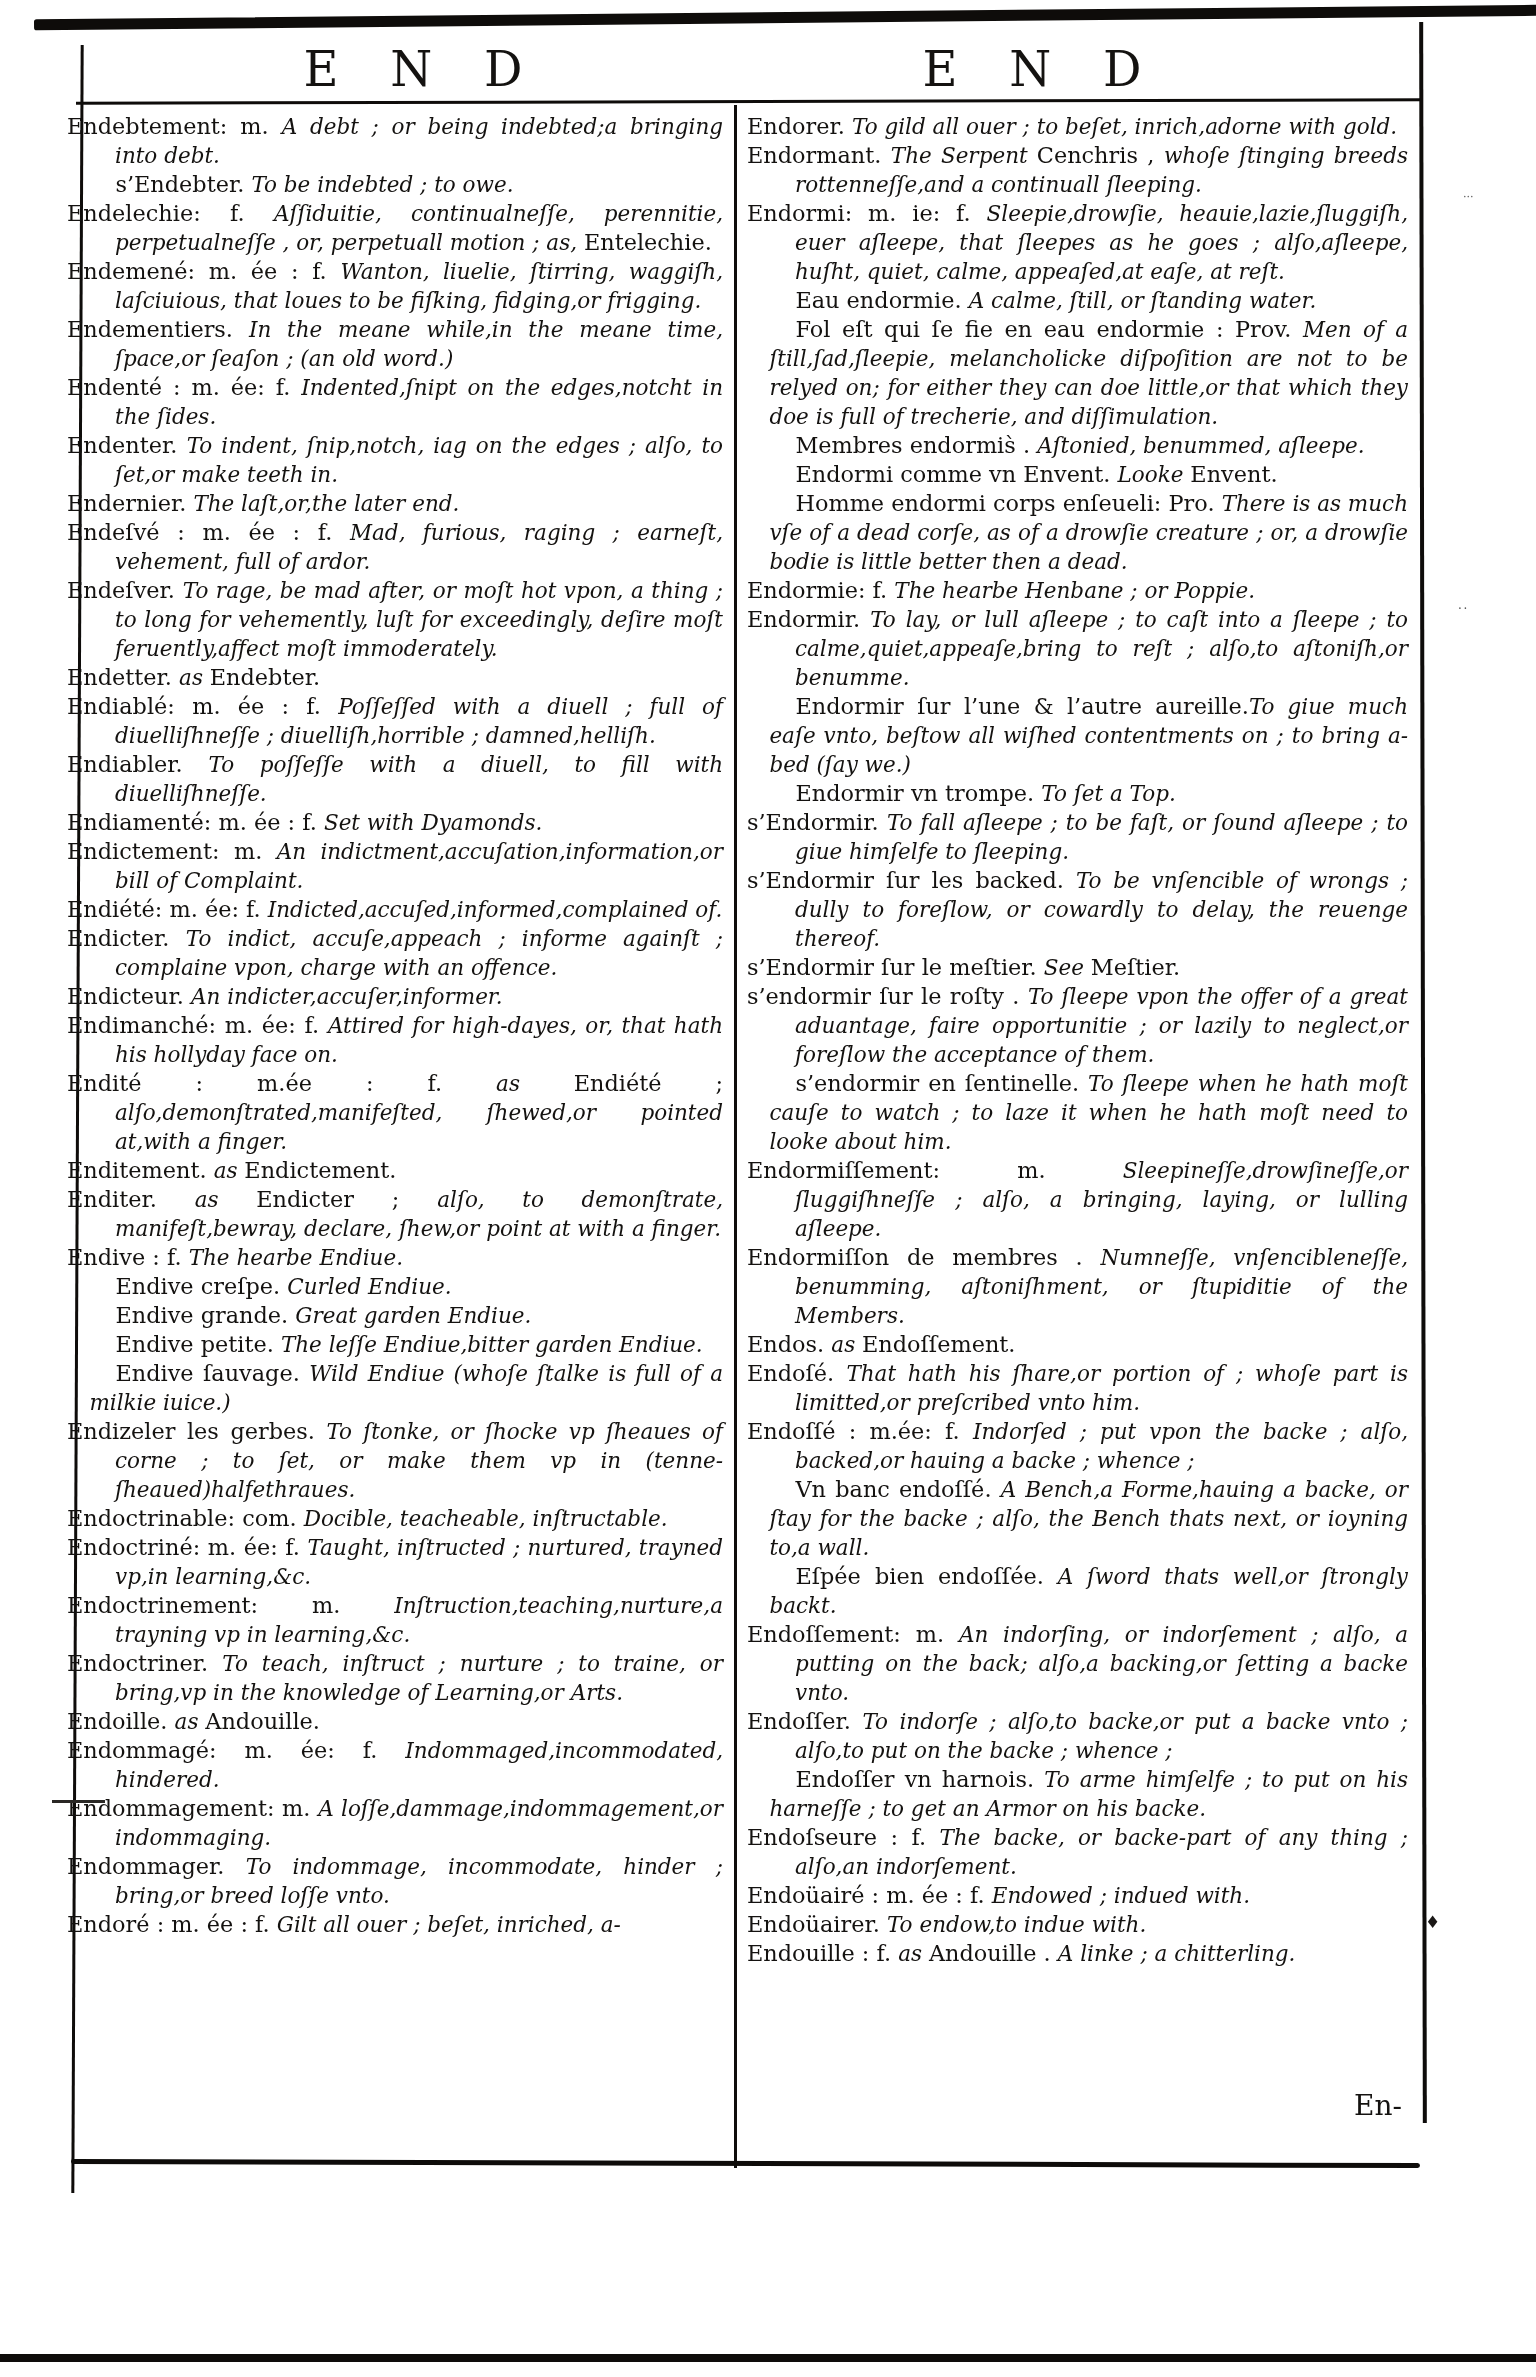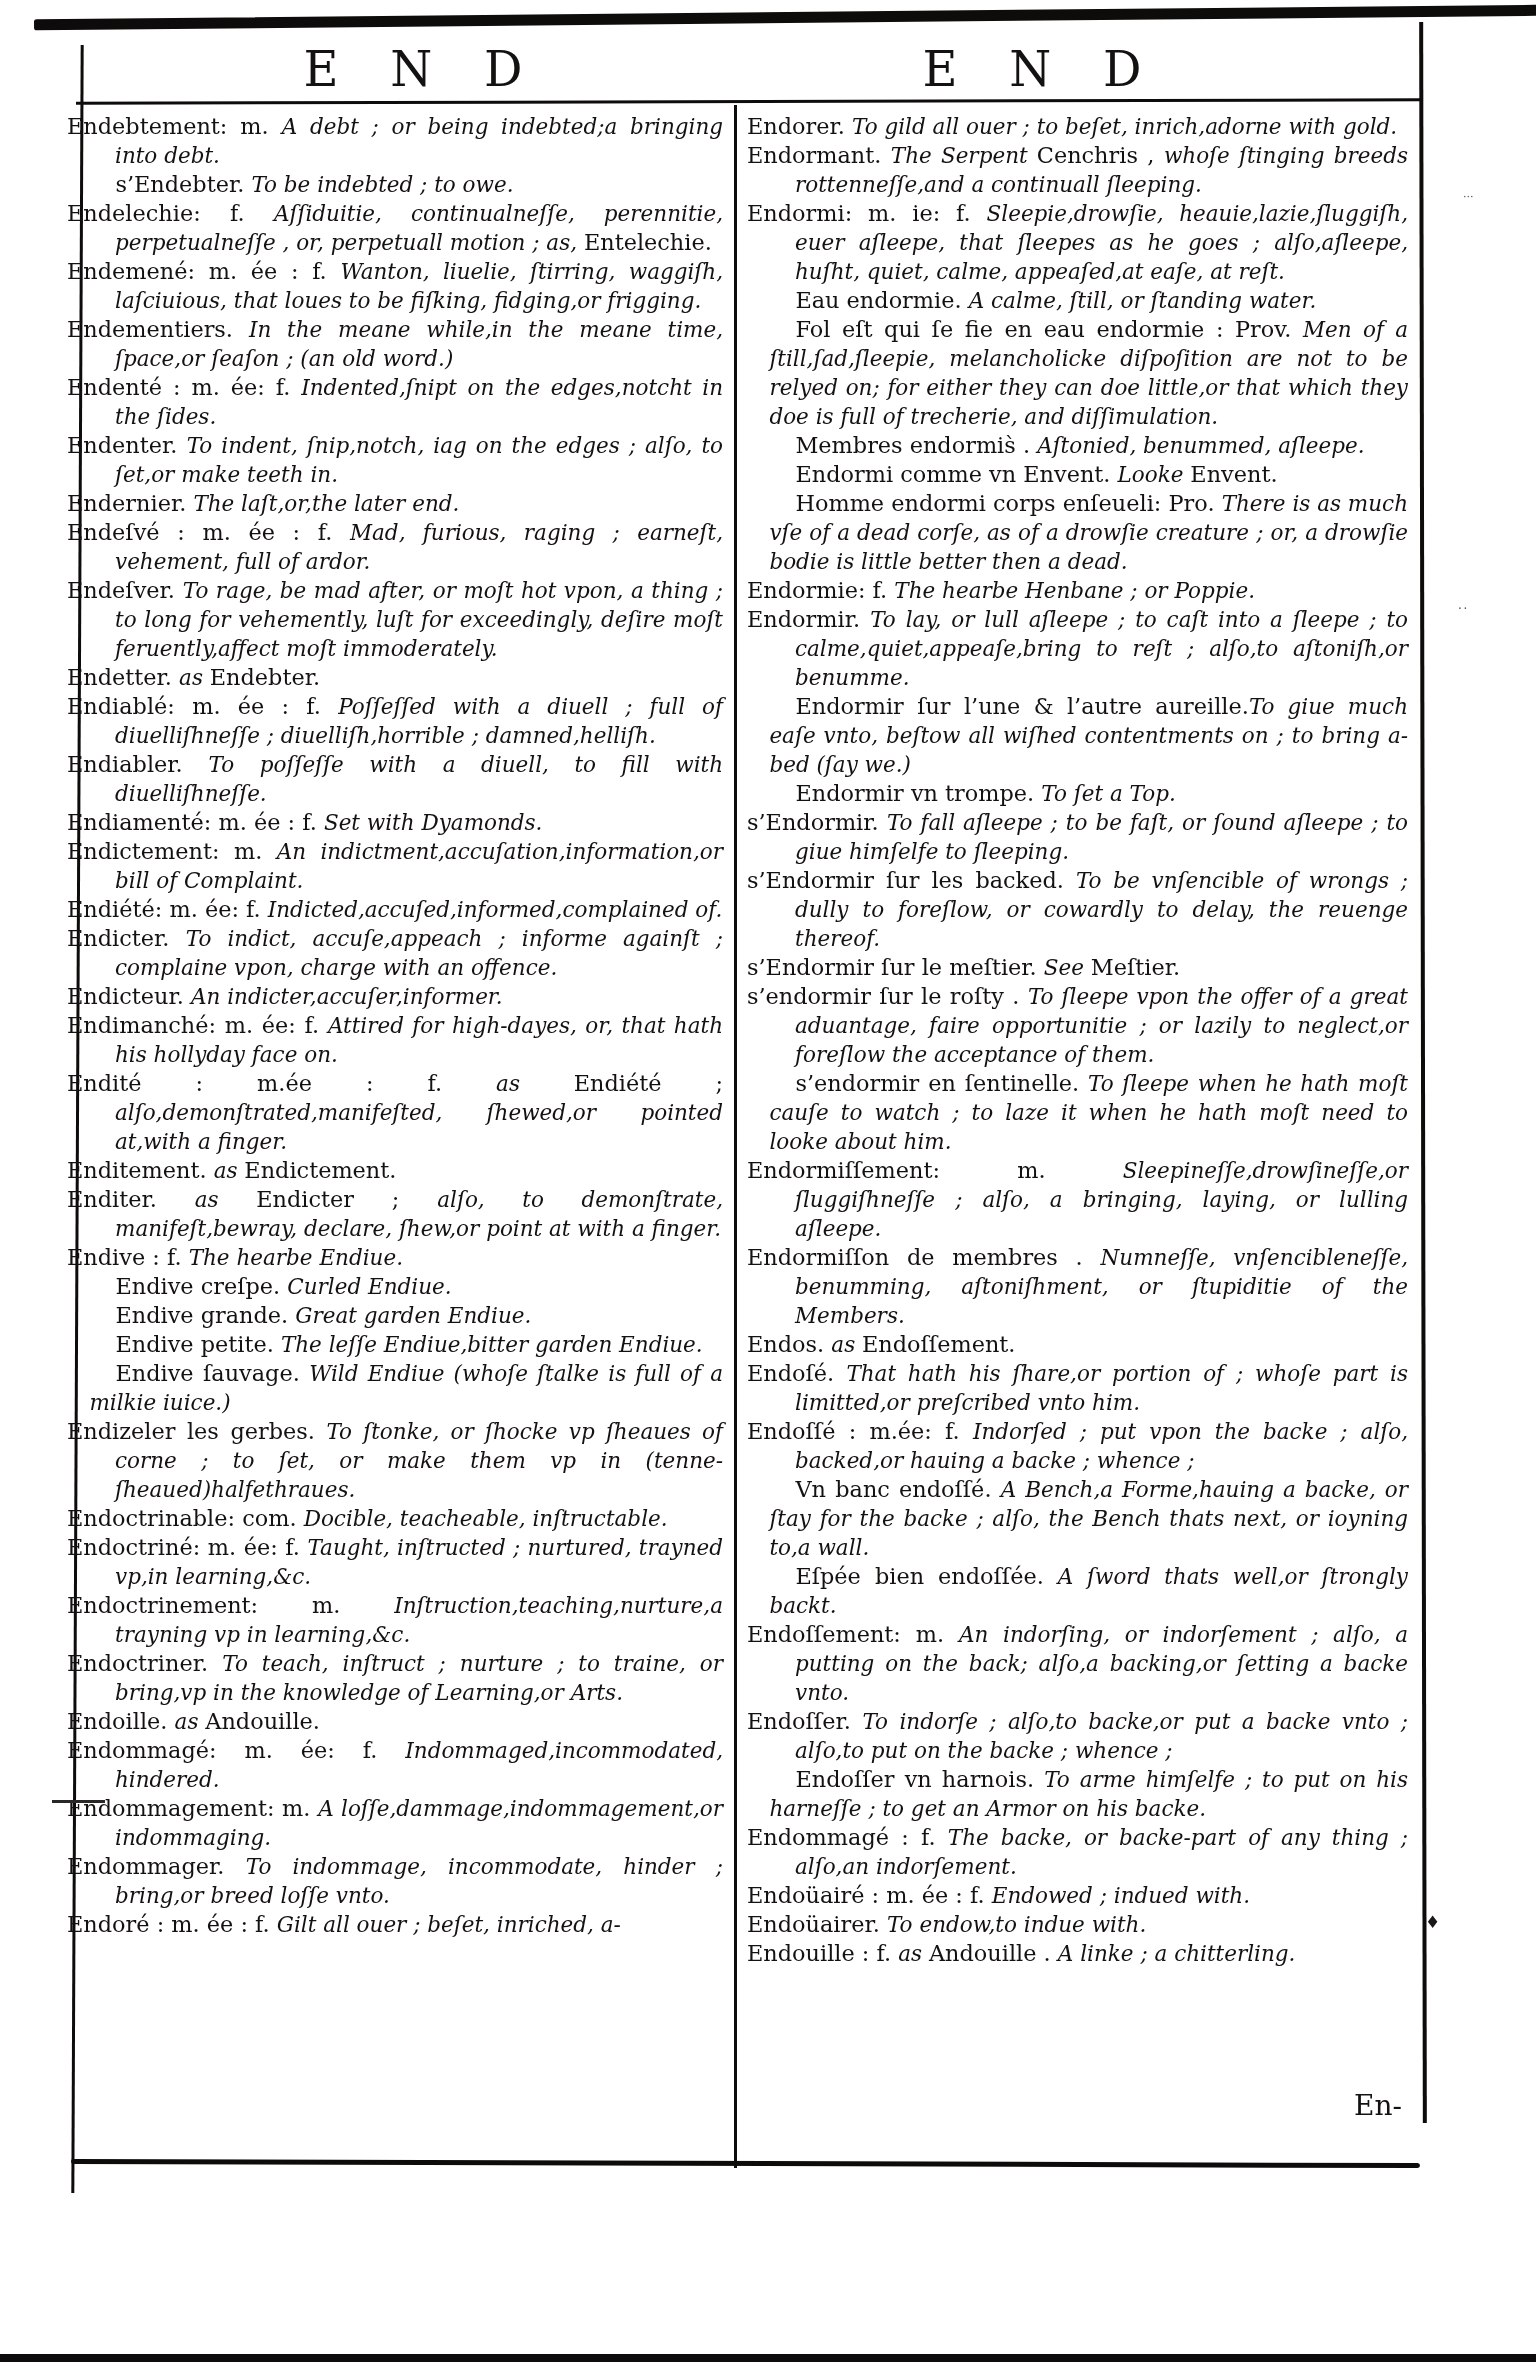--- a/index.html
+++ b/index.html
@@ -129,21 +129,21 @@
       <p class="entry"><span class="ro">Endormiſſement: m. </span><span class="it">Sleepineſſe,drowſineſſe,or ſluggiſhneſſe ; alſo, a bringing, laying, or lulling aſleepe.</span></p>
       <p class="entry"><span class="ro">Endormiſſon de membres . </span><span class="it">Numneſſe, vnſencibleneſſe, benumming, aſtoniſhment, or ſtupiditie of the Members.</span></p>
       <p class="entry"><span class="ro">Endos. </span><span class="it">as </span><span class="ro">Endoſſement.</span></p>
       <p class="entry"><span class="ro">Endoſé. </span><span class="it">That hath his ſhare,or portion of ; whoſe part is limitted,or preſcribed vnto him.</span></p>
       <p class="entry"><span class="ro">Endoſſé : m.ée: f. </span><span class="it">Indorſed ; put vpon the backe ; alſo, backed,or hauing a backe ; whence ;</span></p>
       <p class="entry sub"><span class="ro">Vn banc endoſſé. </span><span class="it">A Bench,a Forme,hauing a backe, or ſtay for the backe ; alſo, the Bench thats next, or ioyning to,a wall.</span></p>
       <p class="entry sub"><span class="ro">Eſpée bien endoſſée. </span><span class="it">A ſword thats well,or ſtrongly backt.</span></p>
       <p class="entry"><span class="ro">Endoſſement: m. </span><span class="it">An indorſing, or indorſement ; alſo, a putting on the back; alſo,a backing,or ſetting a backe vnto.</span></p>
       <p class="entry"><span class="ro">Endoſſer. </span><span class="it">To indorſe ; alſo,to backe,or put a backe vnto ; alſo,to put on the backe ; whence ;</span></p>
       <p class="entry sub"><span class="ro">Endoſſer vn harnois. </span><span class="it">To arme himſelfe ; to put on his harneſſe ; to get an Armor on his backe.</span></p>
-      <p class="entry"><span class="ro">Endommagé : f. </span><span class="it">The backe, or backe-part of any thing ; alſo,an indorſement.</span></p>
+      <p class="entry"><span class="ro">Endoſseure : f. </span><span class="it">The backe, or backe-part of any thing ; alſo,an indorſement.</span></p>
       <p class="entry"><span class="ro">Endoüairé : m. ée : f. </span><span class="it">Endowed ; indued with.</span></p>
       <p class="entry"><span class="ro">Endoüairer. </span><span class="it">To endow,to indue with.</span></p>
       <p class="entry"><span class="ro">Endouille : f. </span><span class="it">as </span><span class="ro">Andouille . </span><span class="it">A linke ; a chitterling.</span></p>
     </div>
 
   <div class="catchword">En-</div>
 
   <div class="mark mark-plus"></div>
   <div class="mark mark-diamond">♦</div>
   <div class="mark mark-specks">··</div>

